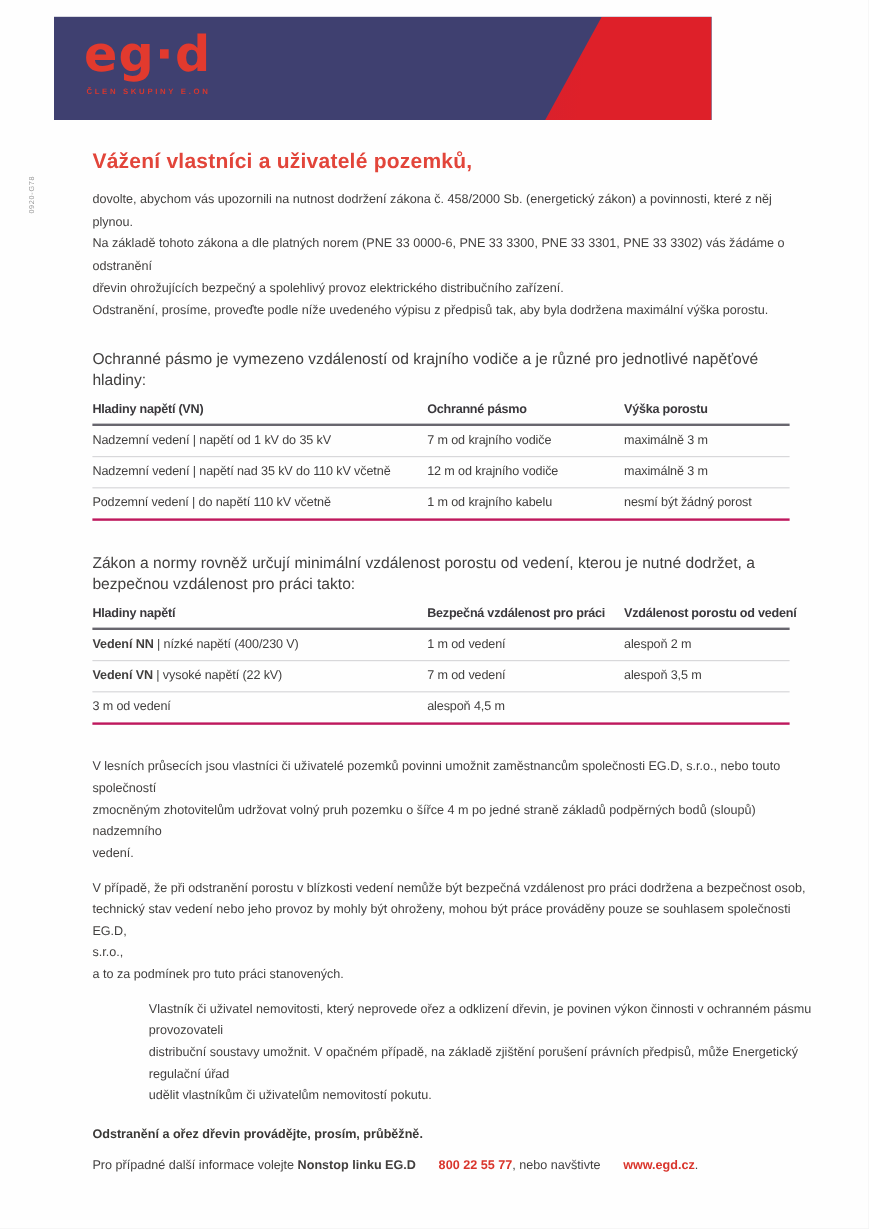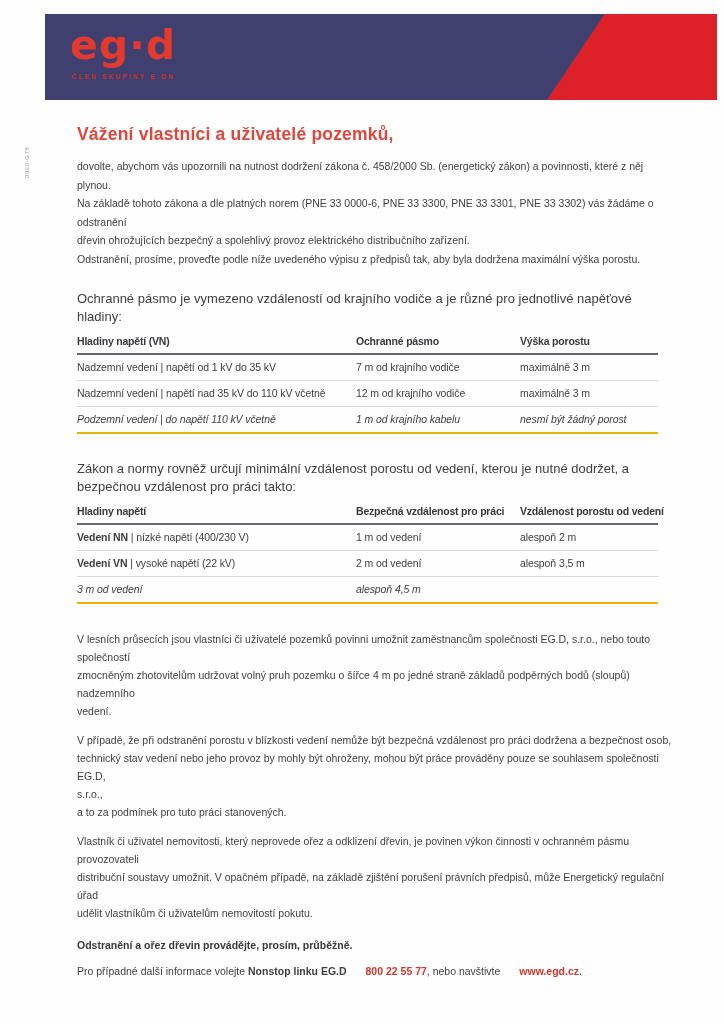--- a/index.html
+++ b/index.html
@@ -5,21 +5,21 @@
 <style>
   html,body { margin:0; padding:0; background:#e9e9e9; }
   .page {
     position:relative; width:724px; height:1024px; margin:0 auto;
     background:#fefefe; overflow:hidden;
     font-family:"Liberation Sans", sans-serif;
     color:#413f3e;
   }
   
   .banner {
-    position:absolute; left:45px; top:14px; width:672px; height:86px;
+    position:absolute; left:45px; top:14px; width:548px; height:86px;
     background:#3f4070; overflow:hidden;
   }
   .banner-red {
     position:absolute; top:0; left:0; width:100%; height:100%;
     background:linear-gradient(97deg, #9c2950 0%, #c3233c 45%, #de2029 80%);
     clip-path:polygon(83.3% 0, 100% 0, 100% 100%, 74.7% 100%);
   }
   .logo-block { position:absolute; left:25px; top:11px; }
   .logo-text {
     font-family:"DejaVu Sans", sans-serif;
@@ -54,21 +54,21 @@
   
   .tbl { width:581px; font-size:10.5px; margin:0 0 20px 0; }
   .t-row { display:grid; grid-template-columns:279px 164px 138px; padding:6px 0 7px 0; }
   .t-head {
     font-weight:bold; color:#3a383c;
     padding:2px 0 6px 0;
     border-bottom:2px solid #68666e;
   }
   .t-head .t-cell { white-space:nowrap; letter-spacing:-0.2px; }
   .t-body-1, .t-body-2 { border-bottom:1px solid #d8d8da; }
-  .t-body-3 { border-bottom:2px solid #eab308;font-style:italic; }
+  .t-body-3 { border-bottom:2px solid #be185d; }
   .t-cell { white-space:nowrap; letter-spacing:-0.1px; }
   .lead-bold { font-weight:bold; }
   
   .bold-note { font-weight:bold; color:#3a3836; margin-top:14px; }
   .contact { white-space:normal; margin-top:6px; }
   .b { font-weight:bold; }
   .red { color:#d9352c; font-weight:bold;padding-left:16px; }
 </style>
 </head>
 <body>
@@ -127,40 +127,40 @@
         <div class="t-cell">Bezpečná vzdálenost pro práci</div>
         <div class="t-cell">Vzdálenost porostu od vedení</div>
       </div>
       <div class="t-row t-body-1">
         <div class="t-cell"><span class="lead-bold">Vedení NN</span><span> | nízké napětí (400/230 V)</span></div>
         <div class="t-cell">1 m od vedení</div>
         <div class="t-cell">alespoň 2 m</div>
       </div>
       <div class="t-row t-body-2">
         <div class="t-cell"><span class="lead-bold">Vedení VN</span><span> | vysoké napětí (22 kV)</span></div>
-        <div class="t-cell">2 m od vedení</div>
+        <div class="t-cell">7 m od vedení</div>
         <div class="t-cell">alespoň 3,5 m</div>
       </div>
       <div class="t-row t-body-3">
         <div class="t-cell">3 m od vedení</div>
         <div class="t-cell">alespoň 4,5 m</div>
       </div>
     </div>
 
     <p class="para gap-xl">V lesních průsecích jsou vlastníci či uživatelé pozemků povinni umožnit zaměstnancům společnosti EG.D, s.r.o., nebo touto společností
 zmocněným zhotovitelům udržovat volný pruh pozemku o šířce 4 m po jedné straně základů podpěrných bodů (sloupů) nadzemního
 vedení.</p>
 
     <p class="para" style="margin-top:11px;">V případě, že při odstranění porostu v blízkosti vedení nemůže být bezpečná vzdálenost pro práci dodržena a bezpečnost osob,
 technický stav vedení nebo jeho provoz by mohly být ohroženy, mohou být práce prováděny pouze se souhlasem společnosti EG.D,
 s.r.o.,
 a to za podmínek pro tuto práci stanovených.</p>
 
 
-    <p class="para" style="margin-top:11px;">Vlastník či uživatel nemovitosti, který neprovede ořez a odklizení dřevin, je povinen výkon činnosti v ochranném pásmu provozovateli
+    <p class="para" style="margin-top:11px;margin-left:47px;">Vlastník či uživatel nemovitosti, který neprovede ořez a odklizení dřevin, je povinen výkon činnosti v ochranném pásmu provozovateli
 distribuční soustavy umožnit. V opačném případě, na základě zjištění porušení právních předpisů, může Energetický regulační úřad
 udělit vlastníkům či uživatelům nemovitostí pokutu.</p>
 
     <p class="para bold-note">Odstranění a ořez dřevin provádějte, prosím, průběžně.</p>
 
     <p class="para contact"><span>Pro případné další informace volejte </span><span class="b">Nonstop linku EG.D </span><span class="red">800 22 55 77</span><span>, nebo navštivte </span><span class="red">www.egd.cz</span><span>.</span></p>
 
   </div>
 </div>
 

